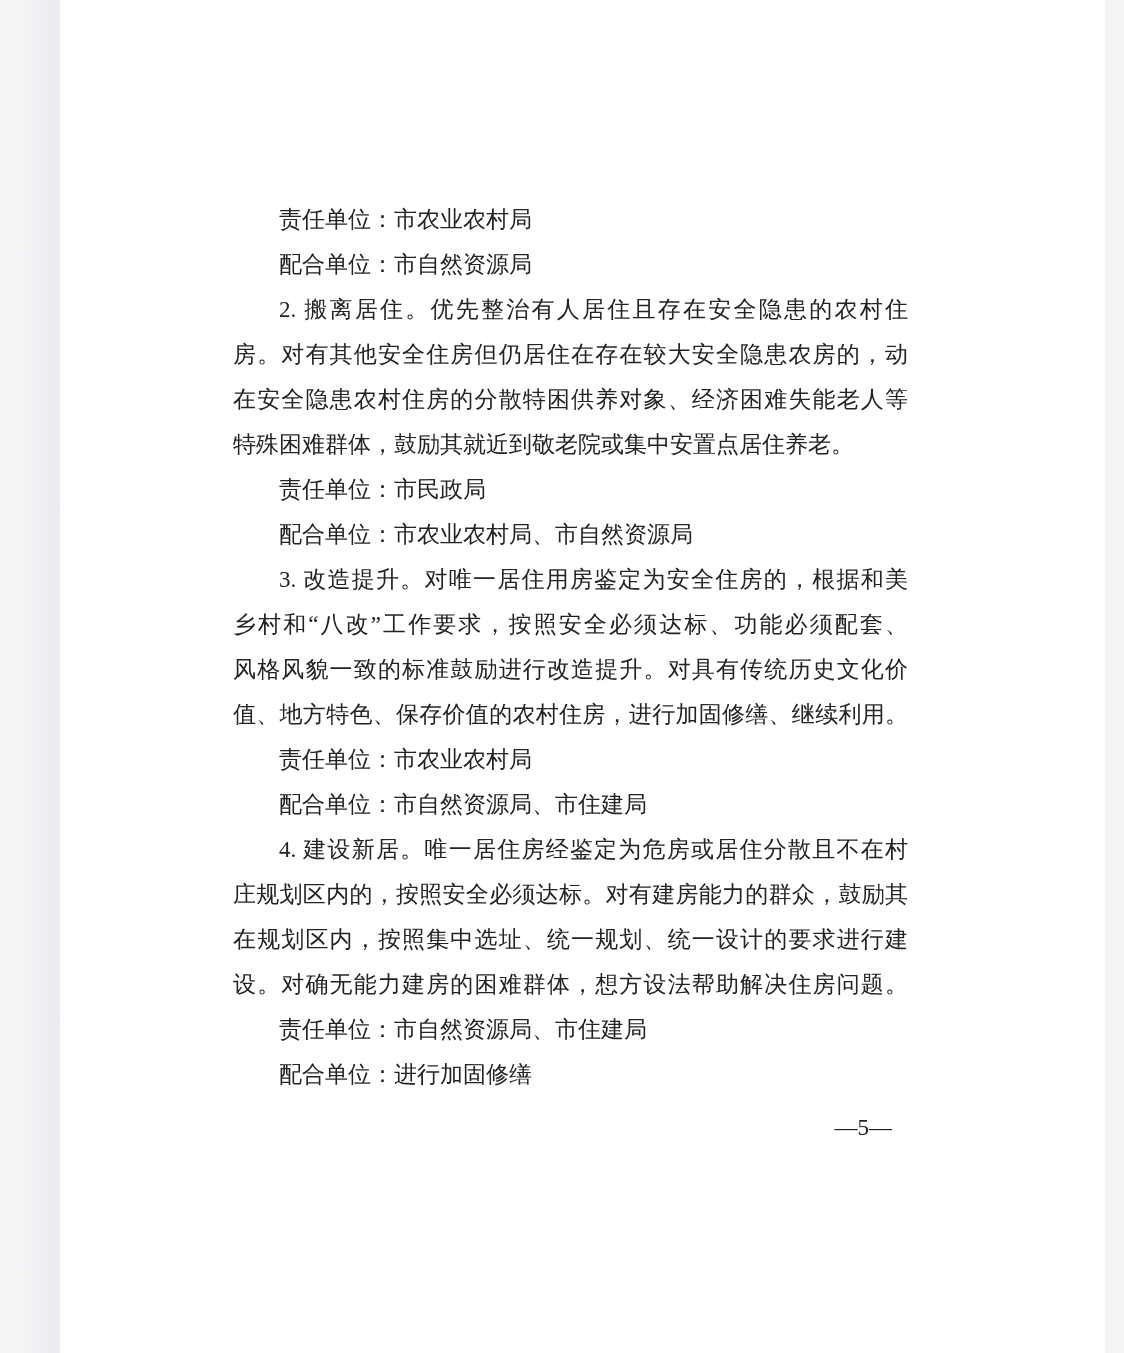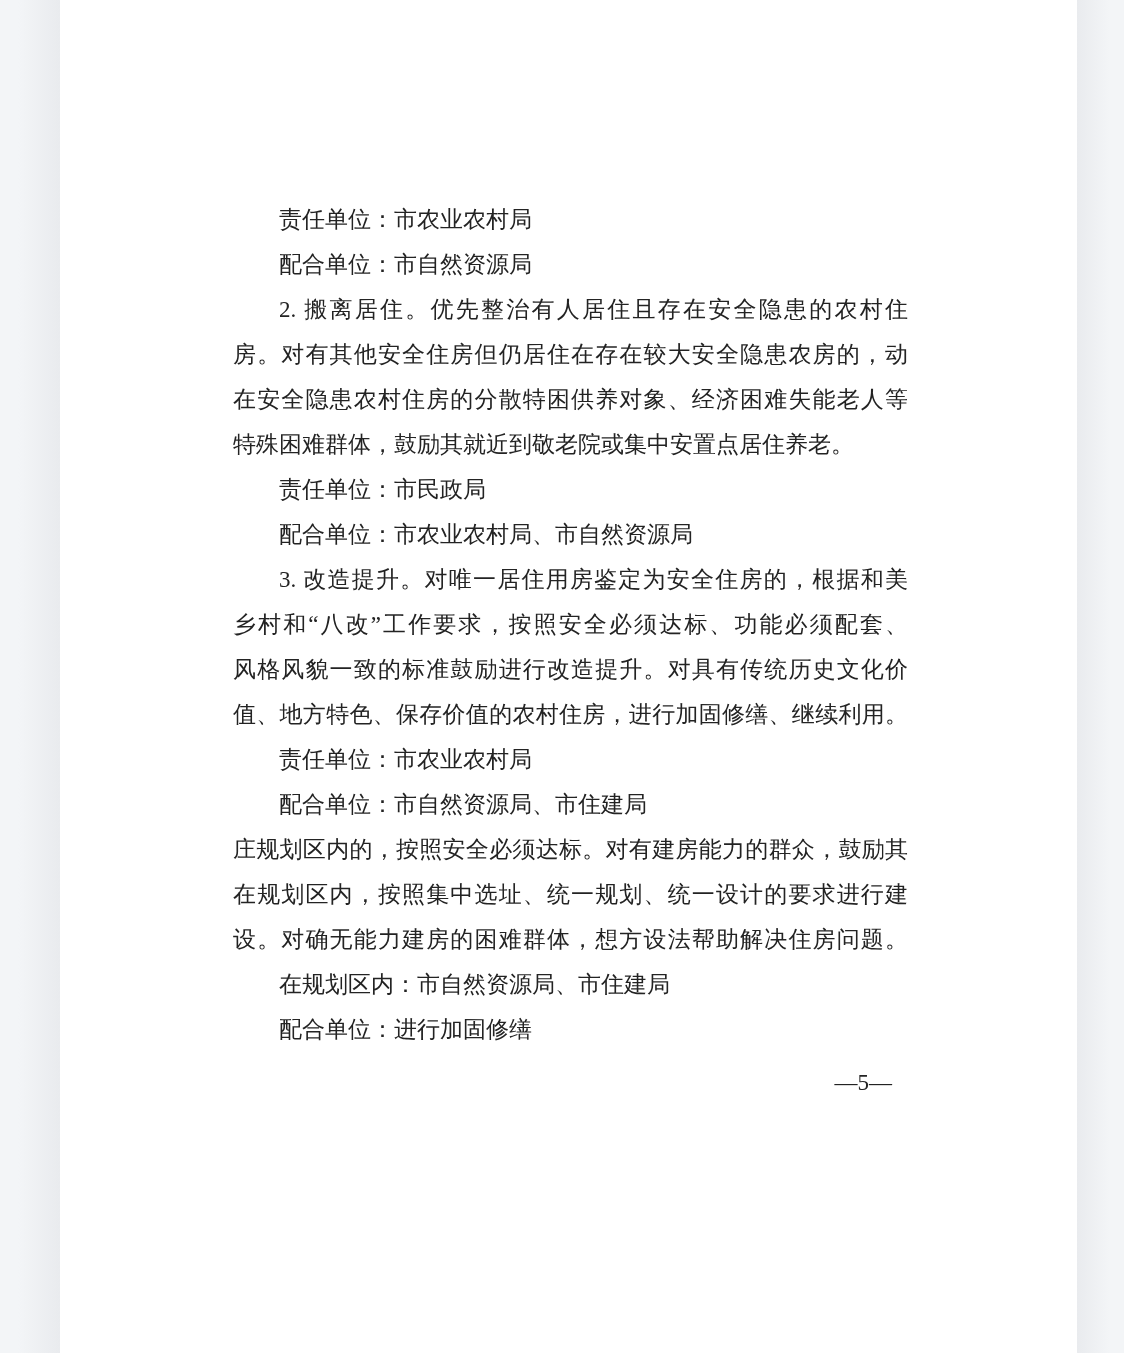--- a/index.html
+++ b/index.html
@@ -28,20 +28,21 @@
     position: absolute;
     left: 1077px; top: 0;
     width: 47px; height: 1353px;
     background: linear-gradient(to right, #e9ebee 0%, #f3f5f7 70%);
   }
   .page {
     position: absolute;
     left: 60px; top: 0;
     width: 1017px; height: 1353px;
     background: #ffffff;
+    padding-left: 28px;
   }
   .content {
     position: absolute;
     left: 173px;     
     top: 197px;
     width: 675px;    
   }
   .line {
     height: 45px;
     line-height: 45px;
@@ -87,23 +88,24 @@
       <div class="line indent">配合单位：市农业农村局、市自然资源局</div>
 
       <div class="line indent justify">3. 改造提升。对唯一居住用房鉴定为安全住房的，根据和美</div>
       <div class="line justify">乡村和“八改”工作要求，按照安全必须达标、功能必须配套、</div>
       <div class="line justify">风格风貌一致的标准鼓励进行改造提升。对具有传统历史文化价</div>
       <div class="line justify">值、地方特色、保存价值的农村住房，进行加固修缮、继续利用。</div>
 
       <div class="line indent">责任单位：市农业农村局</div>
       <div class="line indent">配合单位：市自然资源局、市住建局</div>
 
+      <div class="line indent justify">4. 建设新居。唯一居住房经鉴定为危房或居住分散且不在村</div>
       <div class="line justify">庄规划区内的，按照安全必须达标。对有建房能力的群众，鼓励其</div>
       <div class="line justify">在规划区内，按照集中选址、统一规划、统一设计的要求进行建</div>
       <div class="line justify">设。对确无能力建房的困难群体，想方设法帮助解决住房问题。</div>
 
-      <div class="line indent">在规划区内：市自然资源局、市住建局</div>
+      <div class="line indent">责任单位：市自然资源局、市住建局</div>
       <div class="line indent">配合单位：进行加固修缮</div>
 
       <div class="page-number">—5—</div>
     </div>
   </div>
 </div>
 
 </body></html>

